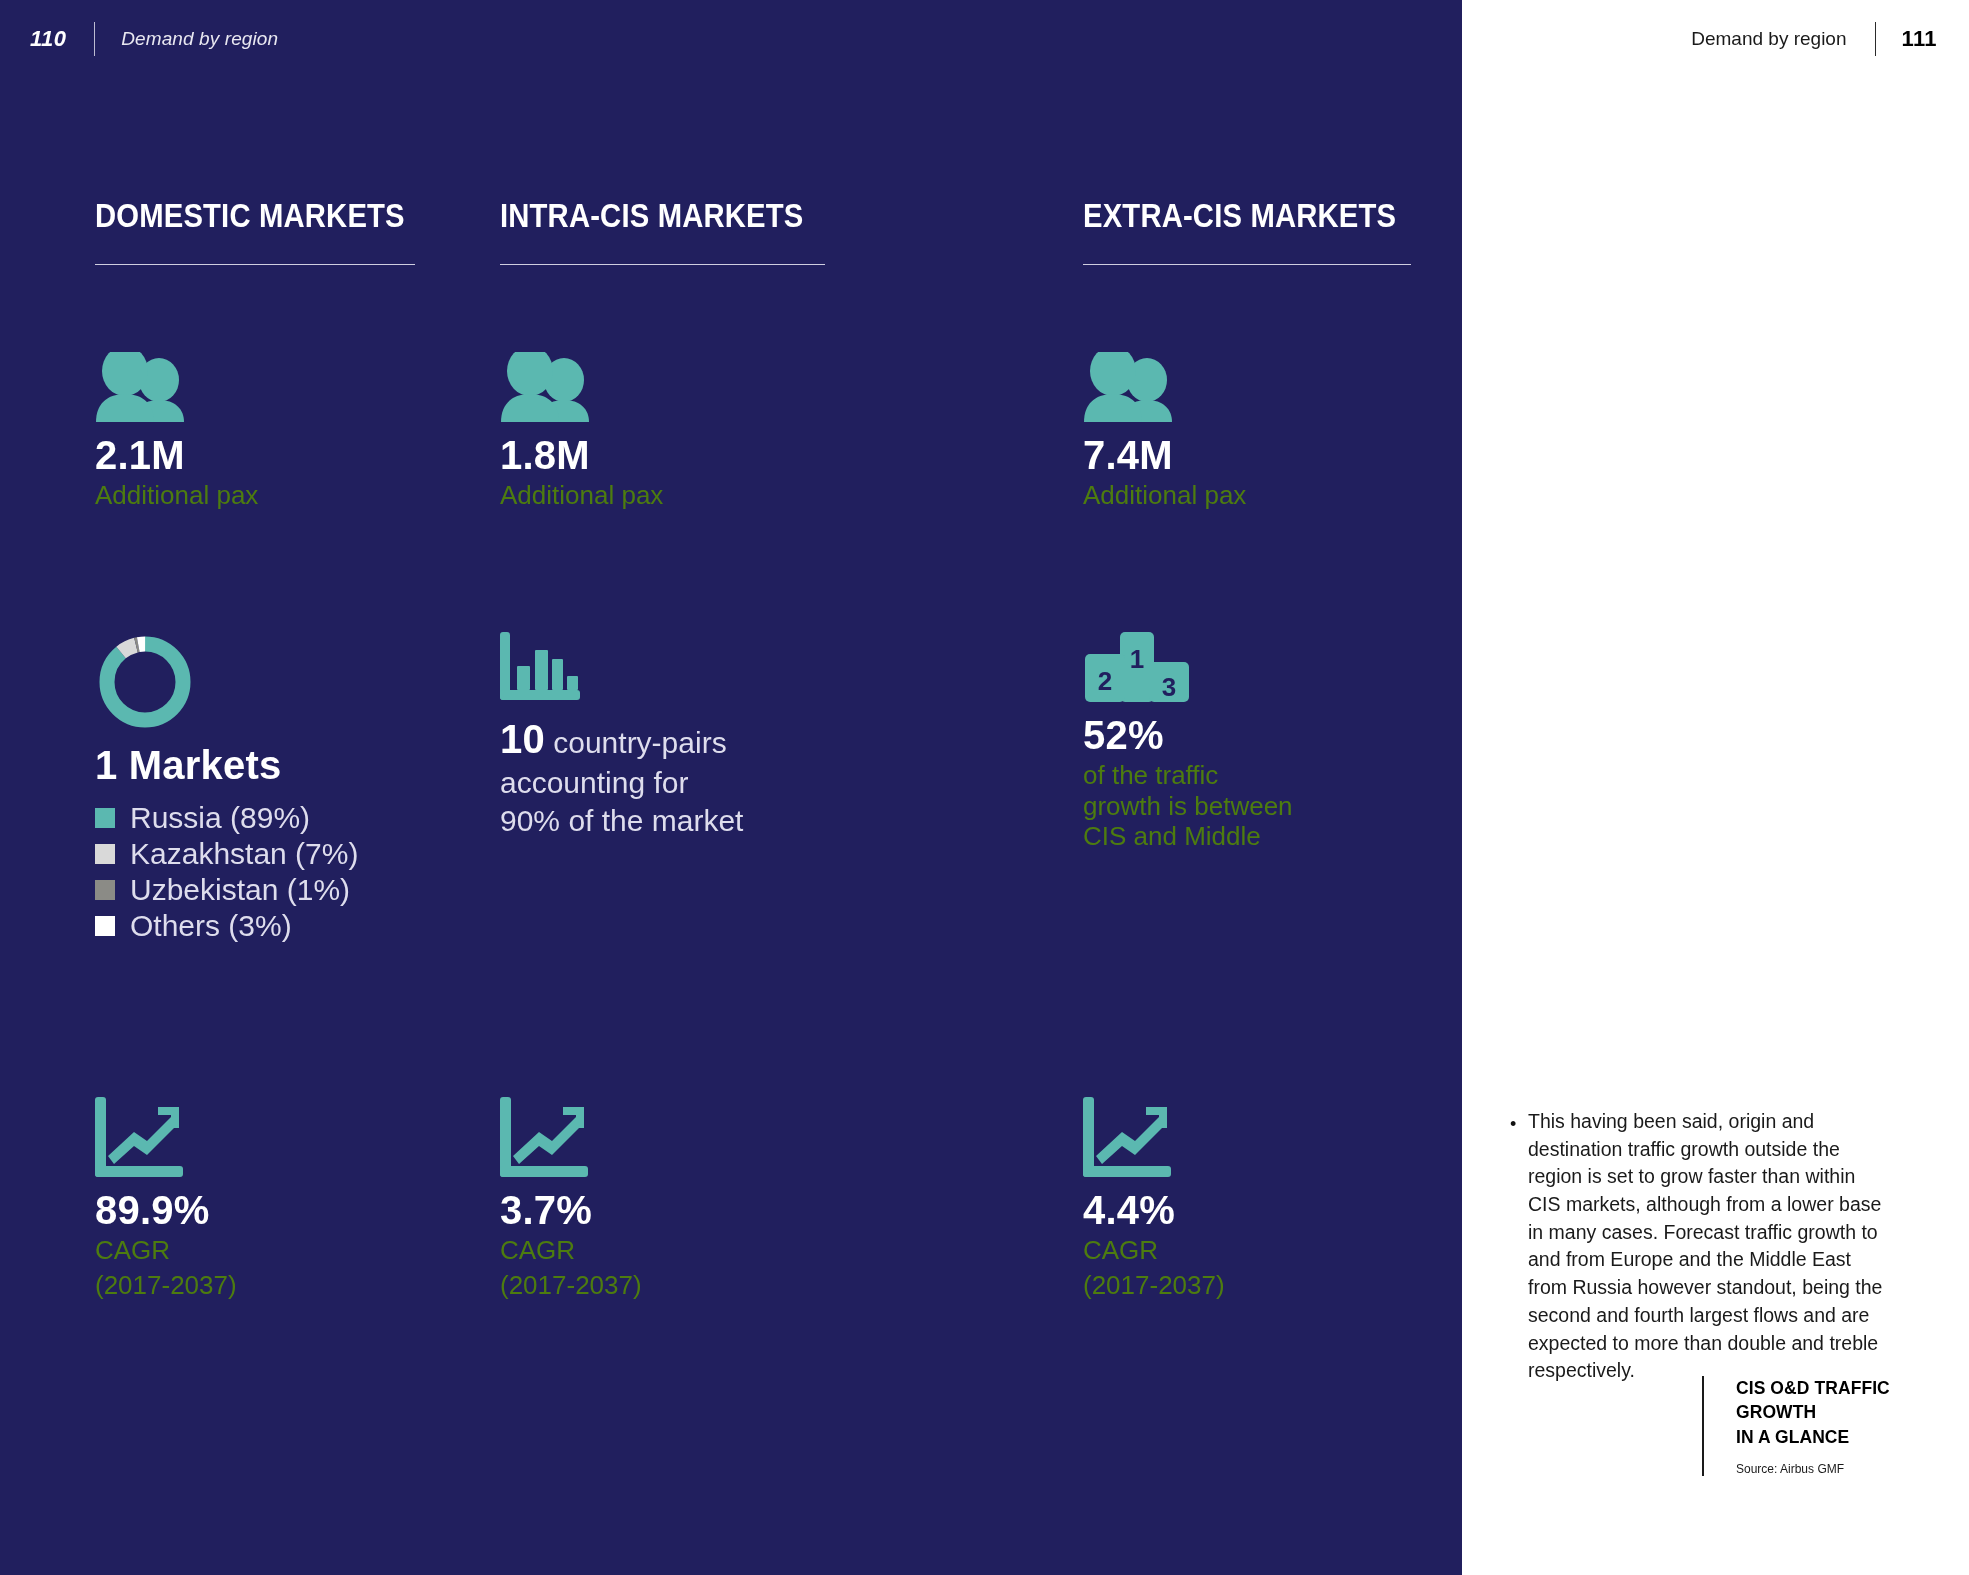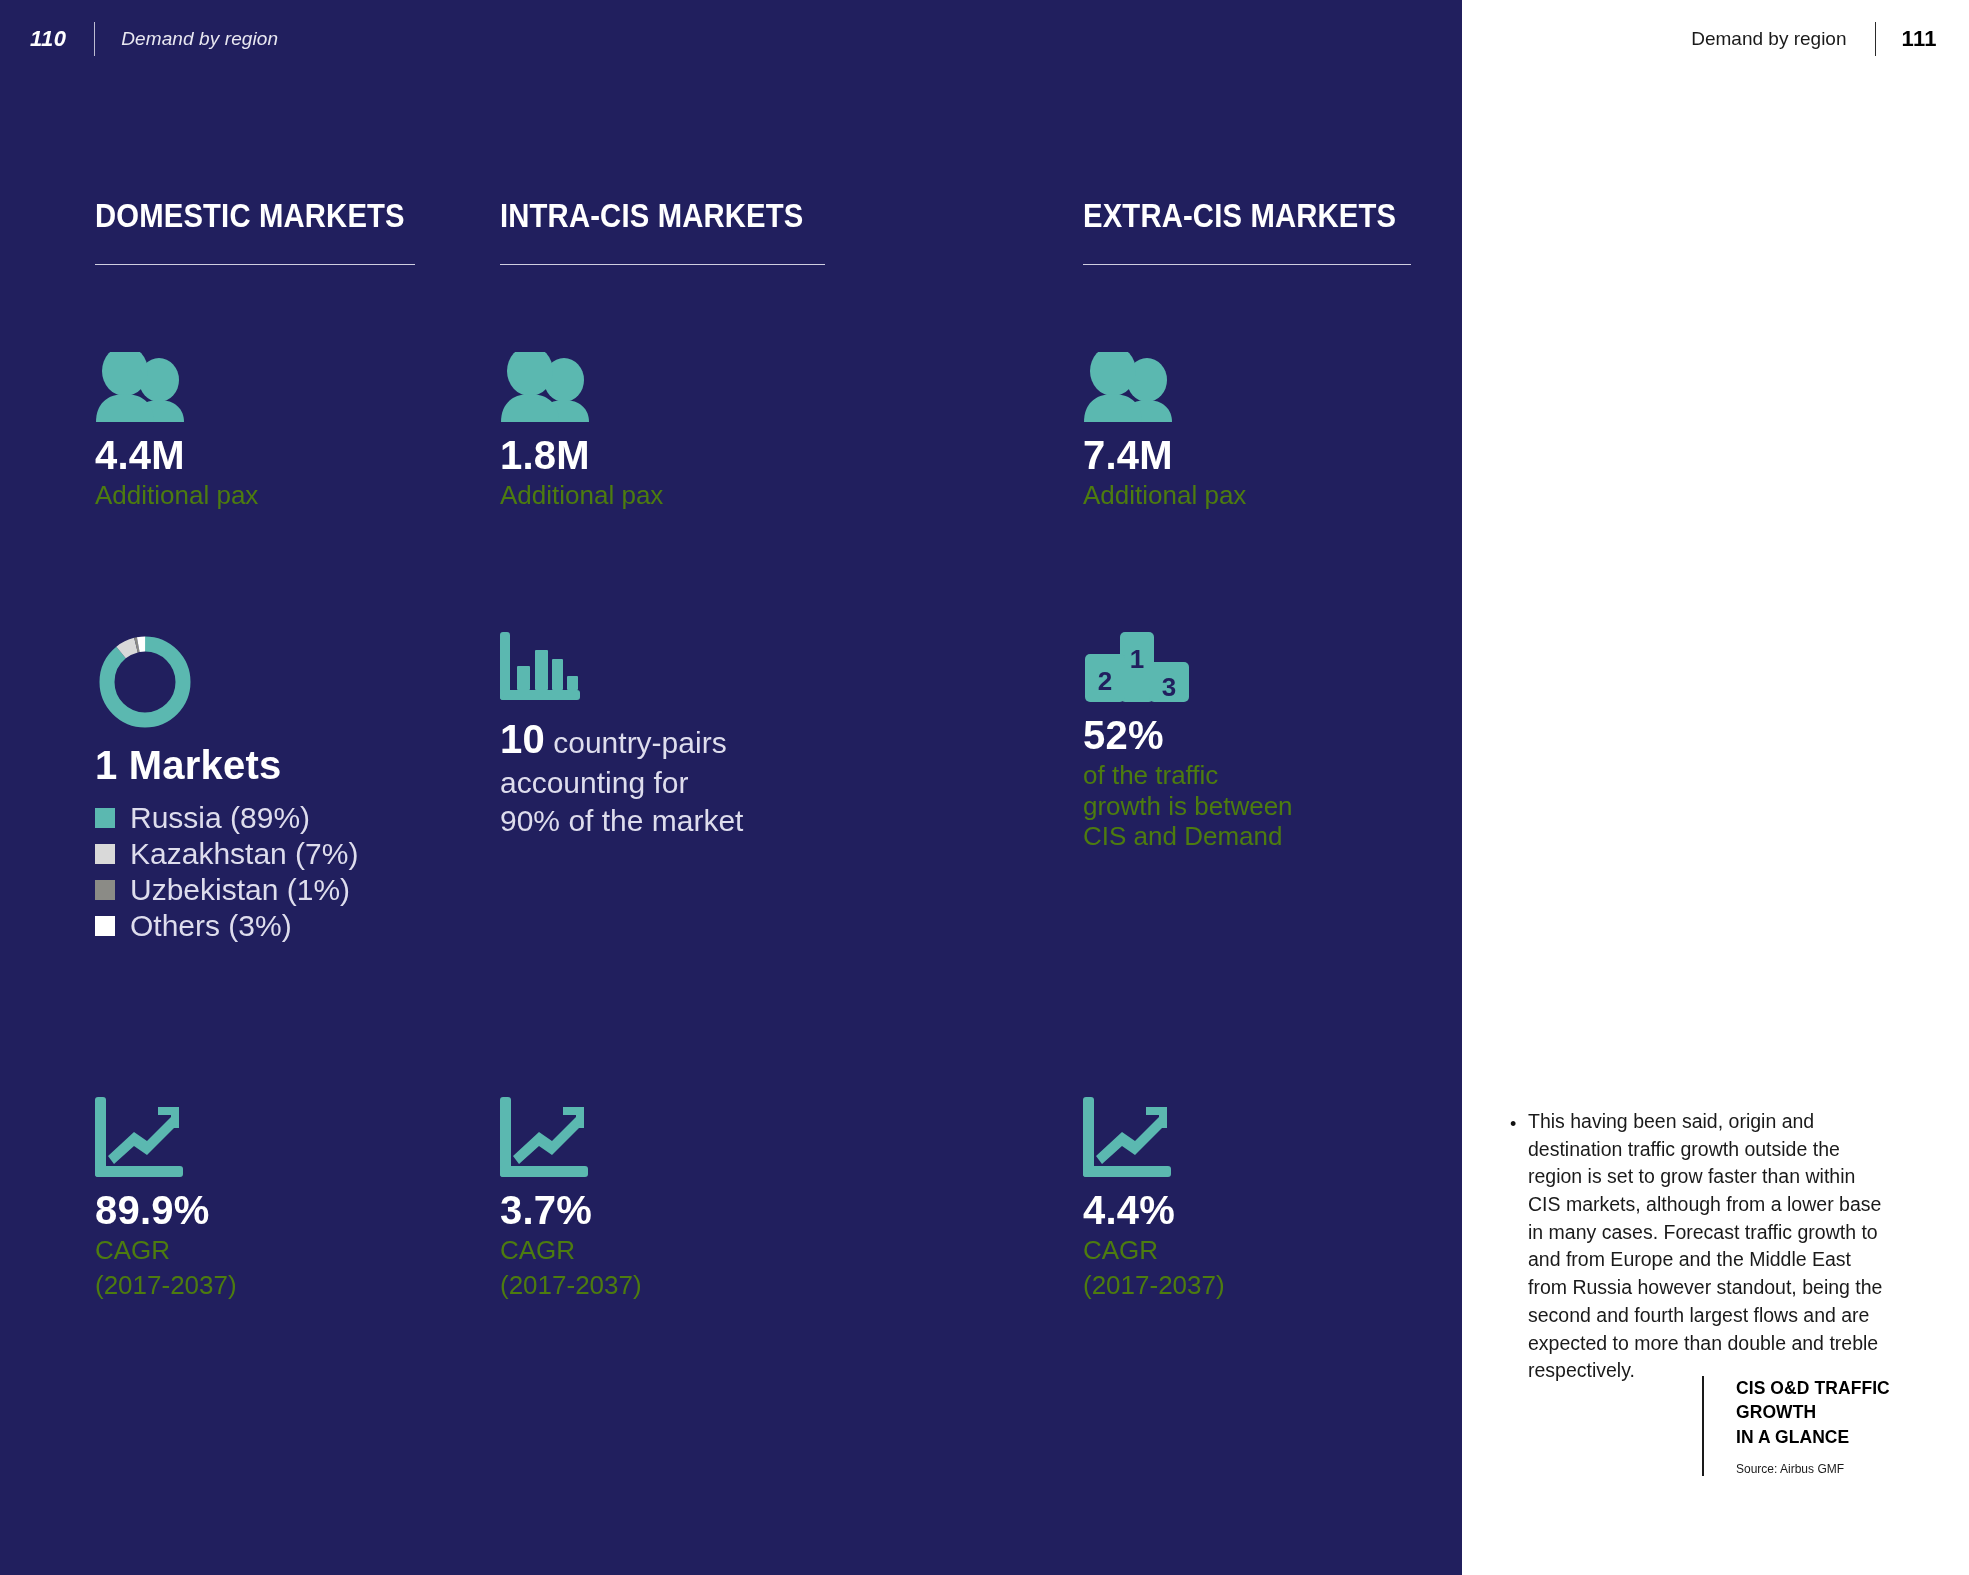--- a/index.html
+++ b/index.html
@@ -250,21 +250,21 @@
         <span class="icon-wrap">
           <svg width="100" height="70" viewBox="0 0 100 70">
             <g fill="#5bb8b0">
               <ellipse cx="64" cy="28" rx="20" ry="22"></ellipse>
               <path d="M64 48c-16 0-25 9-25 22h50c0-13-9-22-25-22z"></path>
               <ellipse cx="30" cy="19" rx="23" ry="25"></ellipse>
               <path d="M30 42C11 42 1 53 1 70h58C59 53 49 42 30 42z"></path>
             </g>
           </svg>
         </span>
-        <div class="stat-big">4.4M</div>
+        <div class="stat-big">2.1M</div>
         <div class="stat-sub">Additional pax</div>
       </div>
 
       <div class="block-mid">
         <span class="icon-wrap">
           <svg width="100" height="100" viewBox="0 0 100 100">
 
             <g fill="none" stroke-width="15">
               <circle cx="50" cy="50" r="38" stroke="#5bb8b0" stroke-dasharray="212.5 26.2" stroke-dashoffset="0" transform="rotate(-90 50 50)"></circle>
               <circle cx="50" cy="50" r="38" stroke="#d9d9d9" stroke-dasharray="16.7 222.0" stroke-dashoffset="-212.5" transform="rotate(-90 50 50)"></circle>
@@ -396,21 +396,21 @@
             <g fill="#211f5e" font-family="'Liberation Sans', sans-serif" font-size="26" font-weight="700" text-anchor="middle">
               <text x="22" y="58">2</text>
               <text x="54" y="36">1</text>
               <text x="86" y="64">3</text>
             </g>
           </svg>
         </span>
         <div class="stat-big">52%</div>
         <div class="stat-sub" style="white-space:pre-line">of the traffic
 growth is between
-CIS and Demand</div>
+CIS and Middle</div>
       </div>
 
       <div class="block-cagr">
         <span class="icon-wrap">
           <svg width="88" height="80" viewBox="0 0 88 80">
             <g fill="#5bb8b0">
               <rect x="0" y="0" width="11" height="80" rx="3"></rect>
               <rect x="0" y="69" width="88" height="11" rx="3"></rect>
               <path d="M13 59 L39 35 L52 44 L76 20 L83 27 L52 58 L39 49 L19 67 Z"></path>
               <path d="M63 10 L84 10 L84 31 L76 31 L76 18 L63 18 Z"></path>

